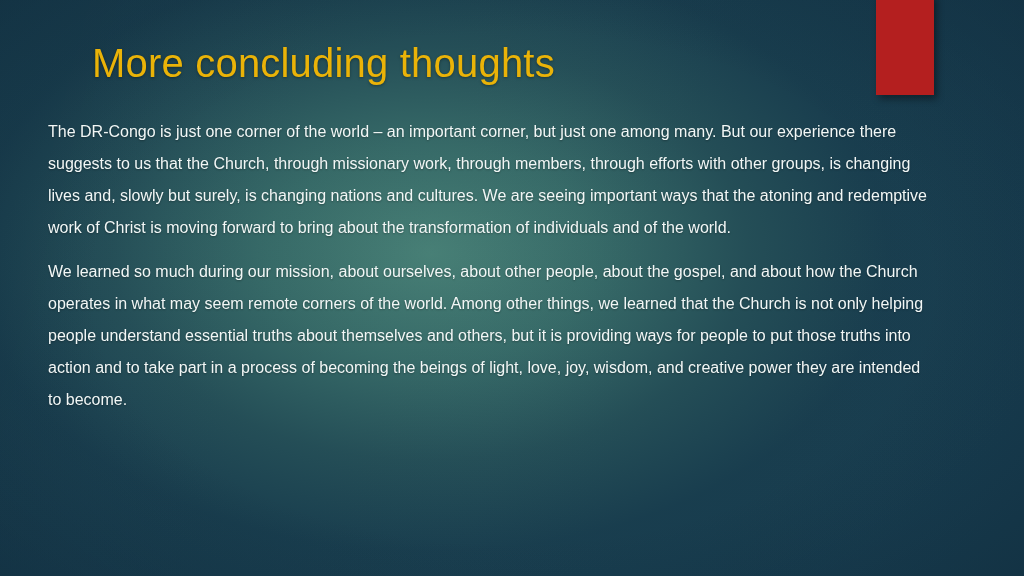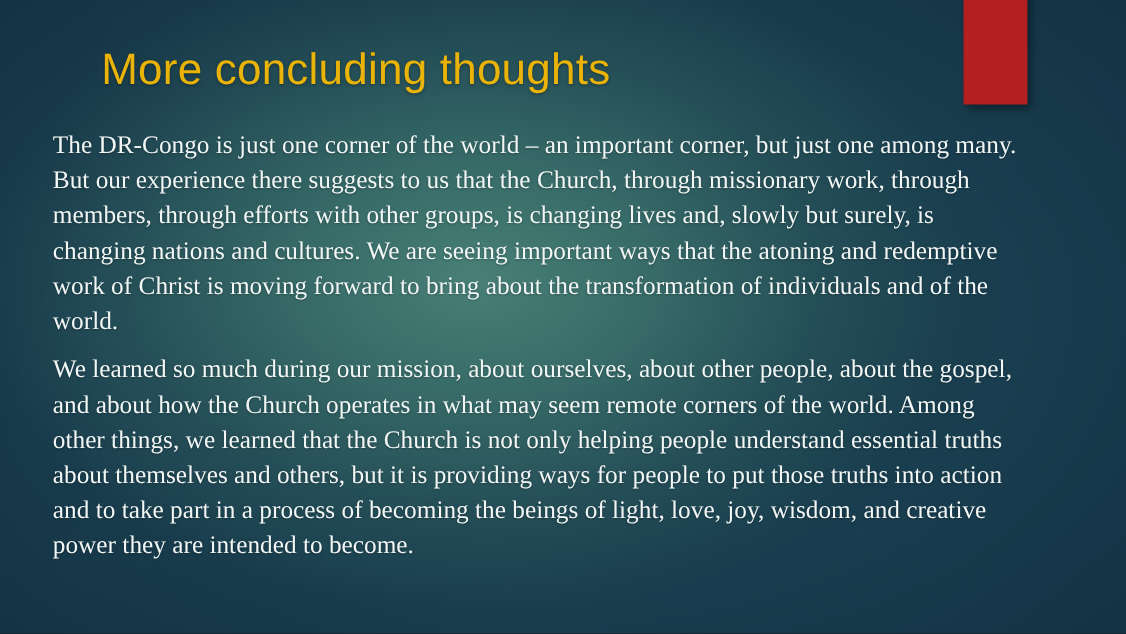--- a/index.html
+++ b/index.html
@@ -97,25 +97,24 @@
 
   #slide .body-block {
     position: absolute;
     left: 48px;
     top: 116px;
     width: 884px;
   }
 
   #slide .body-para {
     color: #f2f7f6;
-    font-size: 23px;
+    font-size: 16px;
     line-height: 32px;
     margin: 0 0 12px 0;
     text-shadow: 0 1px 2px rgba(0,0,0,0.30);
-    font-family: Liberation Serif, serif;
   }
 
   #slide .body-para:last-child {
     margin-bottom: 0;
   }
 </style>
 </head>
 <body>
 
 <div id="slide">

